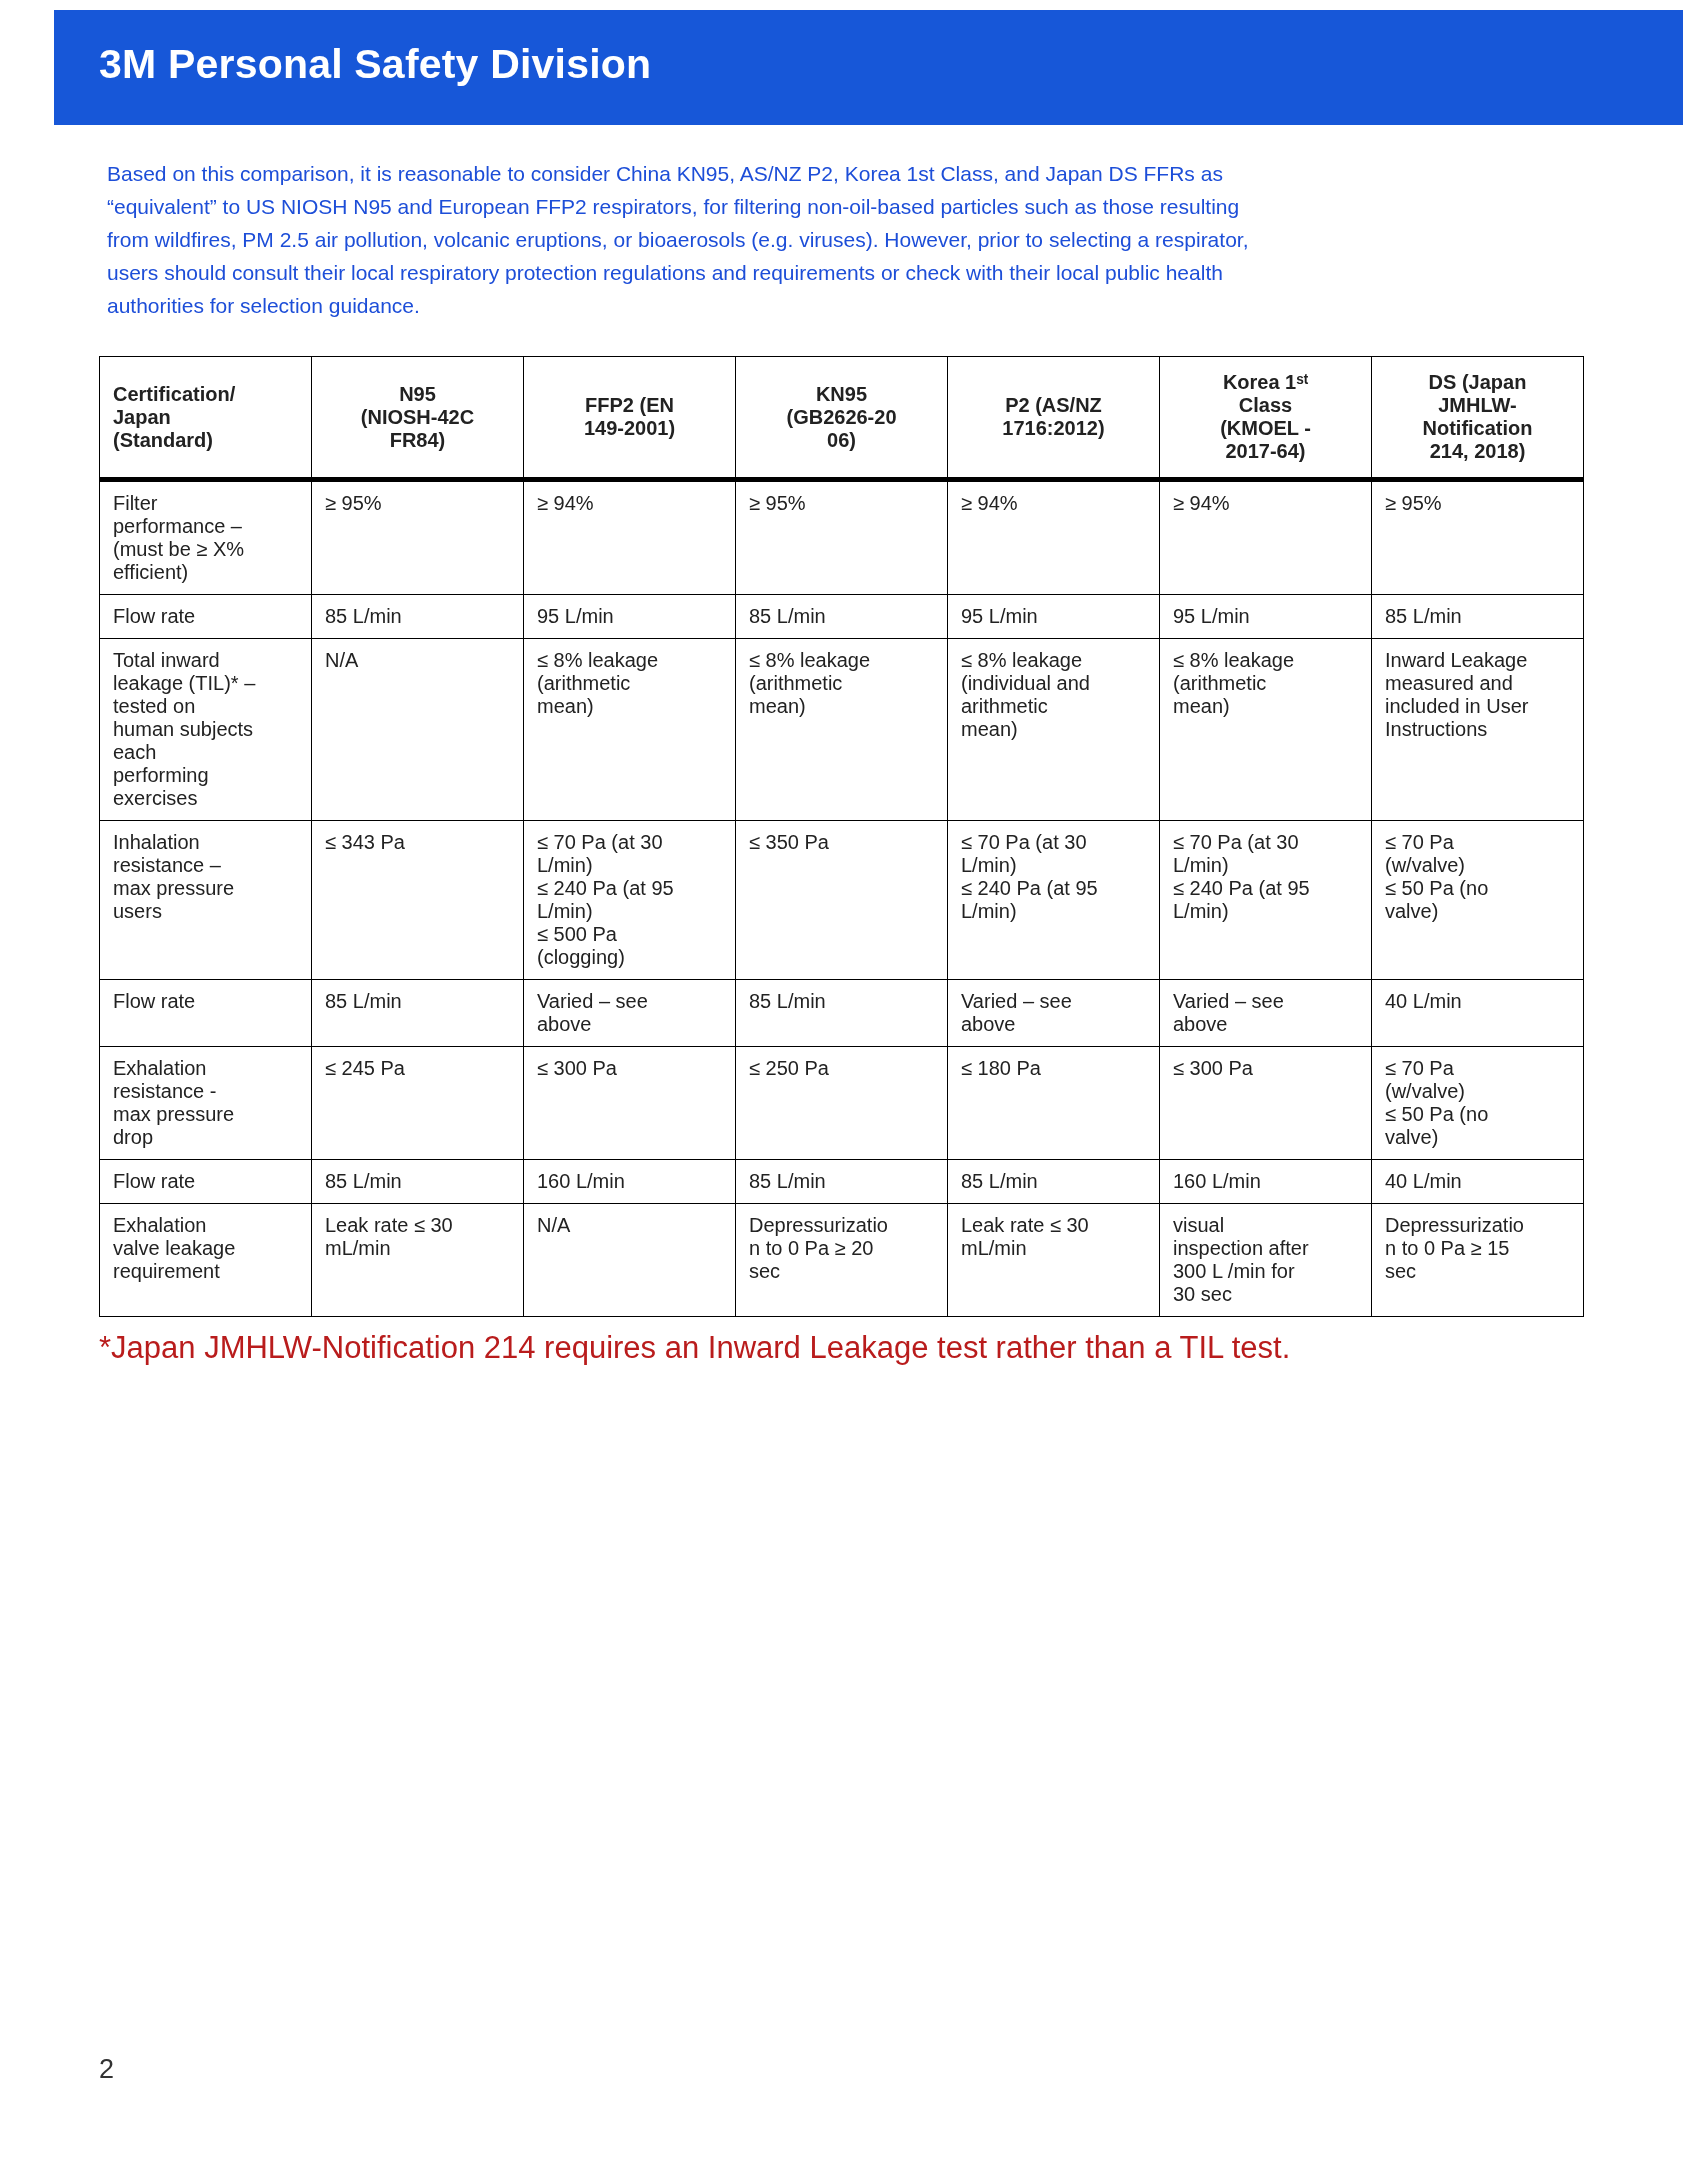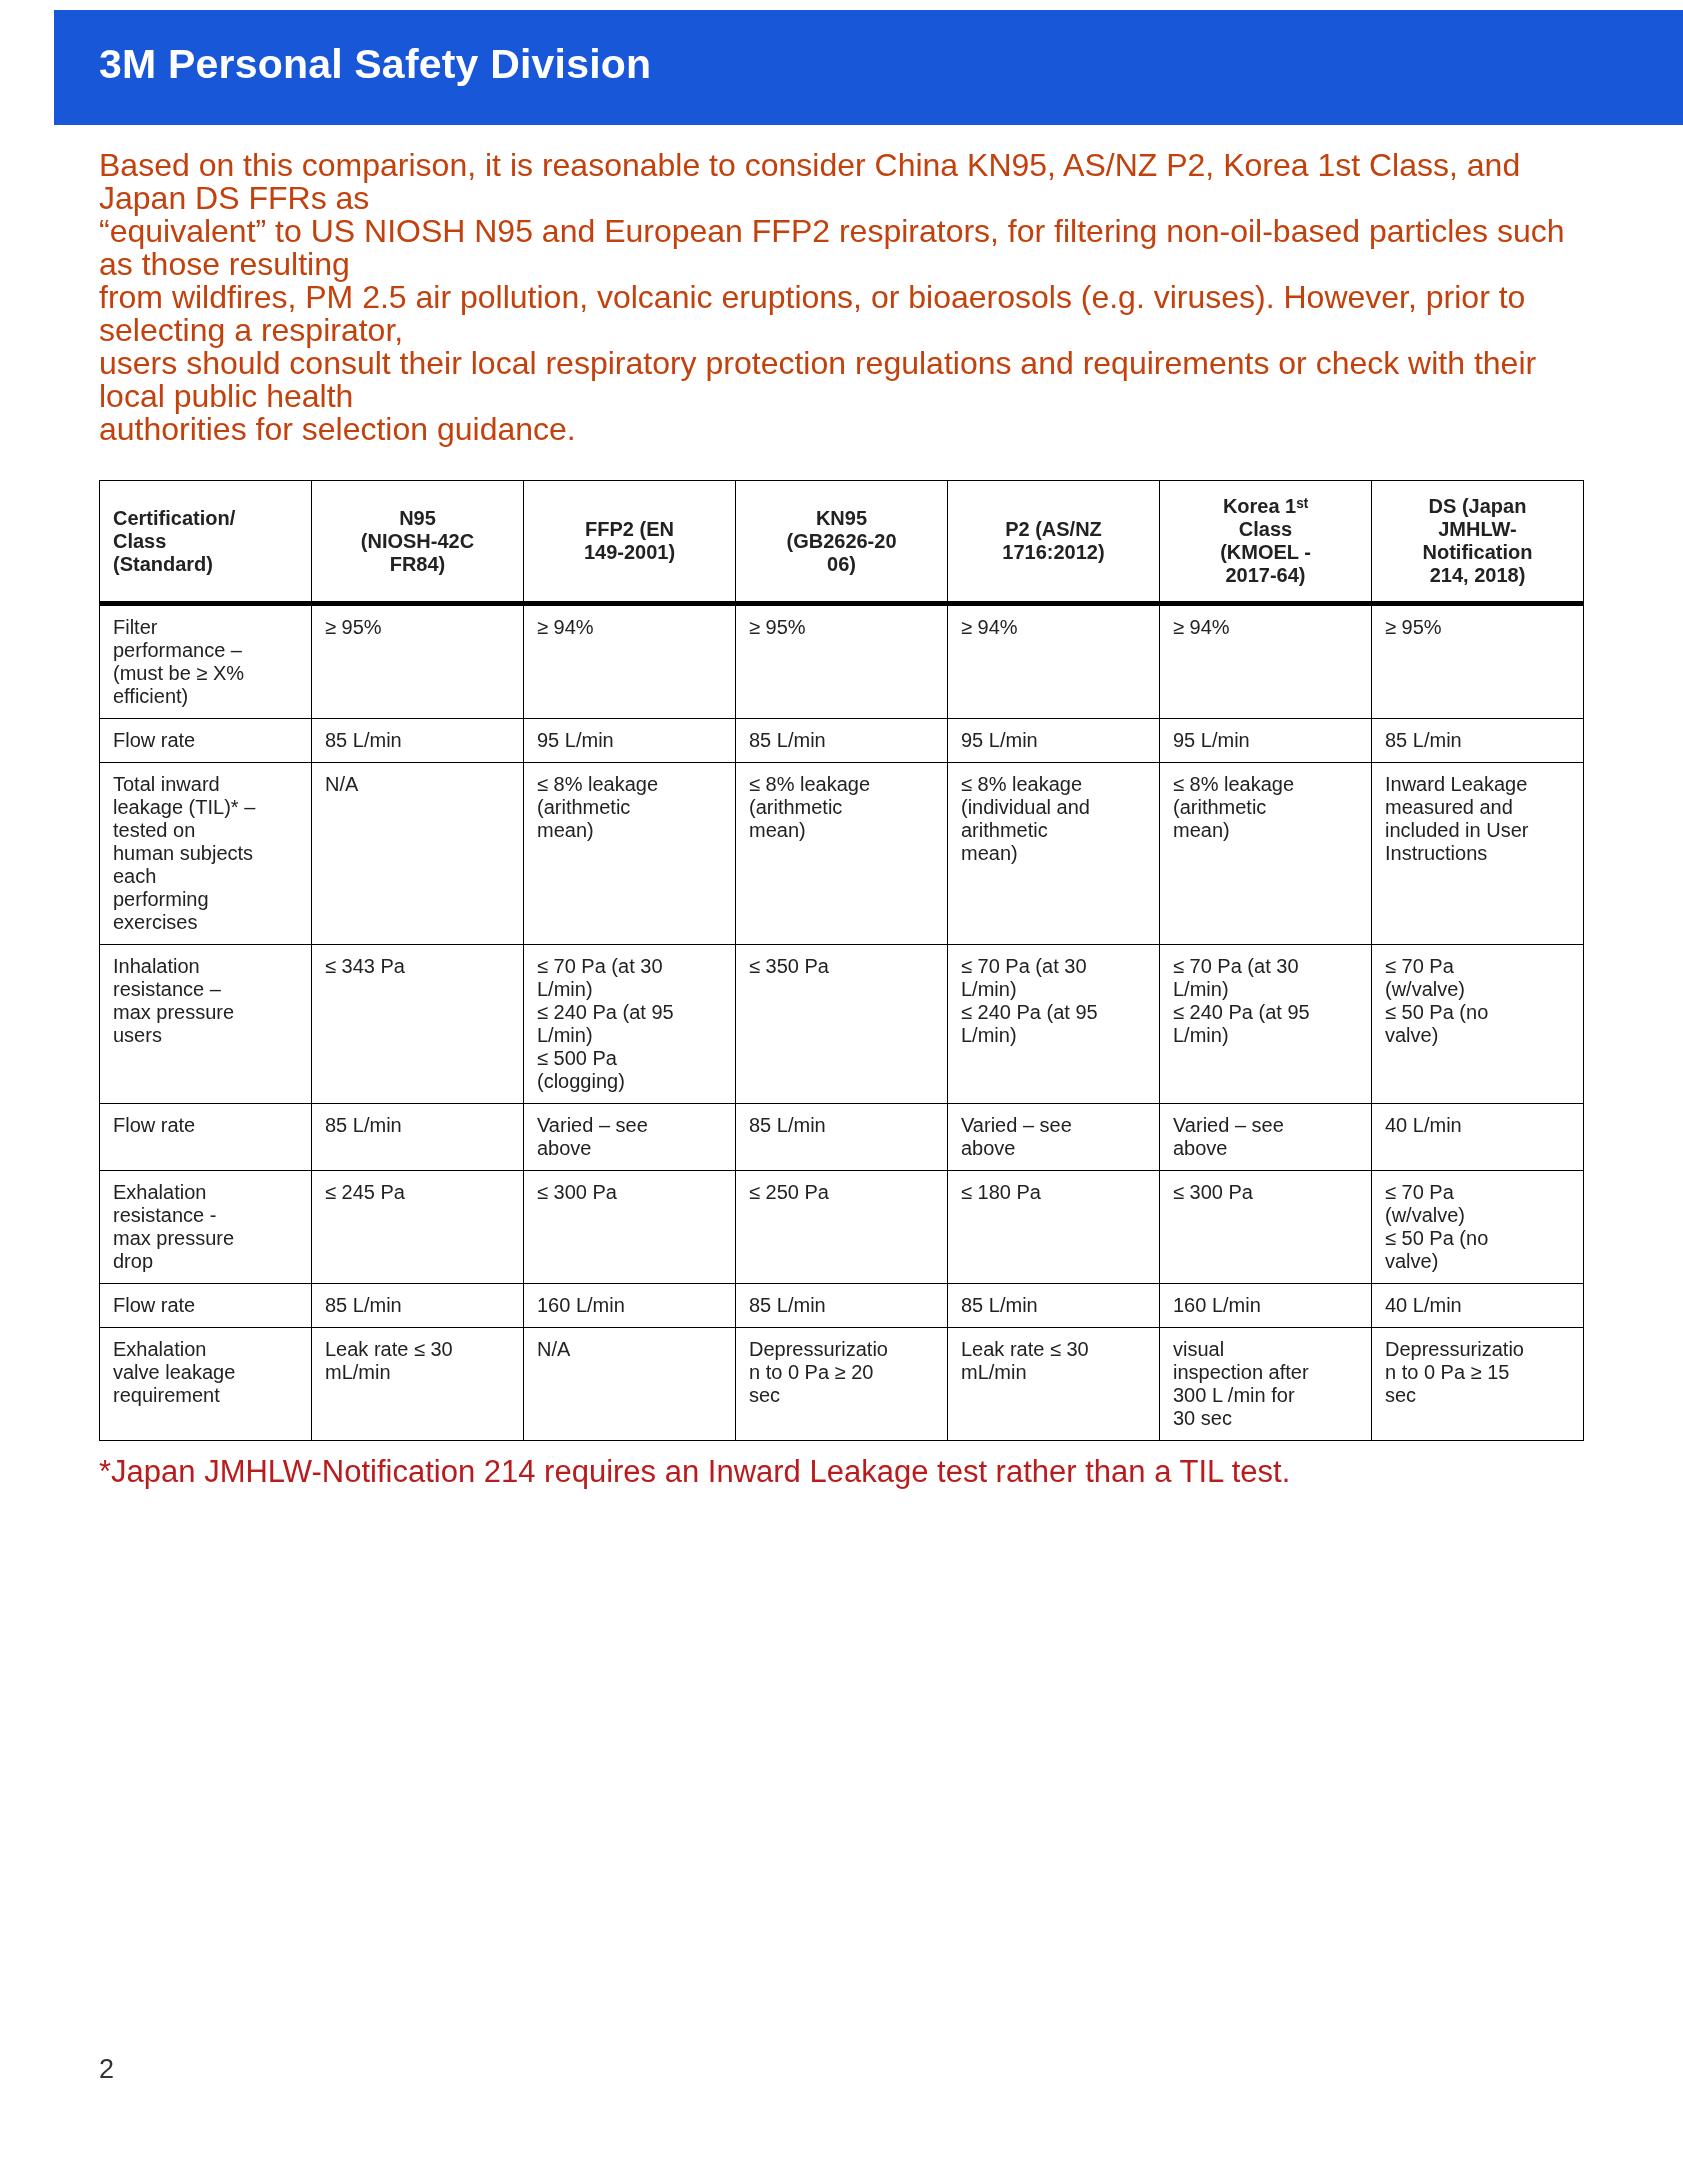--- a/index.html
+++ b/index.html
@@ -10,21 +10,21 @@
   .banner {
     position: absolute; left: 54px; top: 10px; width: 1647px; height: 115px;
     display: flex; align-items: center; background: #1757d8;
   }
   .banner h1 {
     margin: 0 0 6px 45px; font-size: 41px; font-weight: 700;
     color: #ffffff; letter-spacing: 0.2px;
   }
   .content { position: absolute; left: 99px; top: 149px; width: 1485px; }
   .intro {
-    margin: 0; font-size: 32px; line-height: 33px; color: #c2410c;
+    margin: 8px; font-size: 21px; line-height: 33px; color: #1d4ed8;
     white-space: pre-line;
   }
   table.cmp {
     border-collapse: collapse; table-layout: fixed; width: 100%;
     margin-top: 34px;
   }
   .cmp th, .cmp td {
     border: 1.5px solid #000; padding: 10px 13px;
     font-size: 20px; line-height: 23px; text-align: left; vertical-align: top;
     white-space: pre-line; overflow-wrap: break-word;
@@ -49,21 +49,21 @@
   <p class="intro">Based on this comparison, it is reasonable to consider China KN95, AS/NZ P2, Korea 1st Class, and Japan DS FFRs as
 “equivalent” to US NIOSH N95 and European FFP2 respirators, for filtering non-oil-based particles such as those resulting
 from wildfires, PM 2.5 air pollution, volcanic eruptions, or bioaerosols (e.g. viruses). However, prior to selecting a respirator,
 users should consult their local respiratory protection regulations and requirements or check with their local public health
 authorities for selection guidance.</p>
 
   <table class="cmp">
     <thead>
         <tr>
           <th class="first">Certification/
-Class
+Japan
 (Standard)</th>
           <th>N95
 (NIOSH-42C
 FR84)</th>
           <th>FFP2 (EN
 149-2001)</th>
           <th>KN95
 (GB2626-20
 06)</th>
           <th>P2 (AS/NZ

